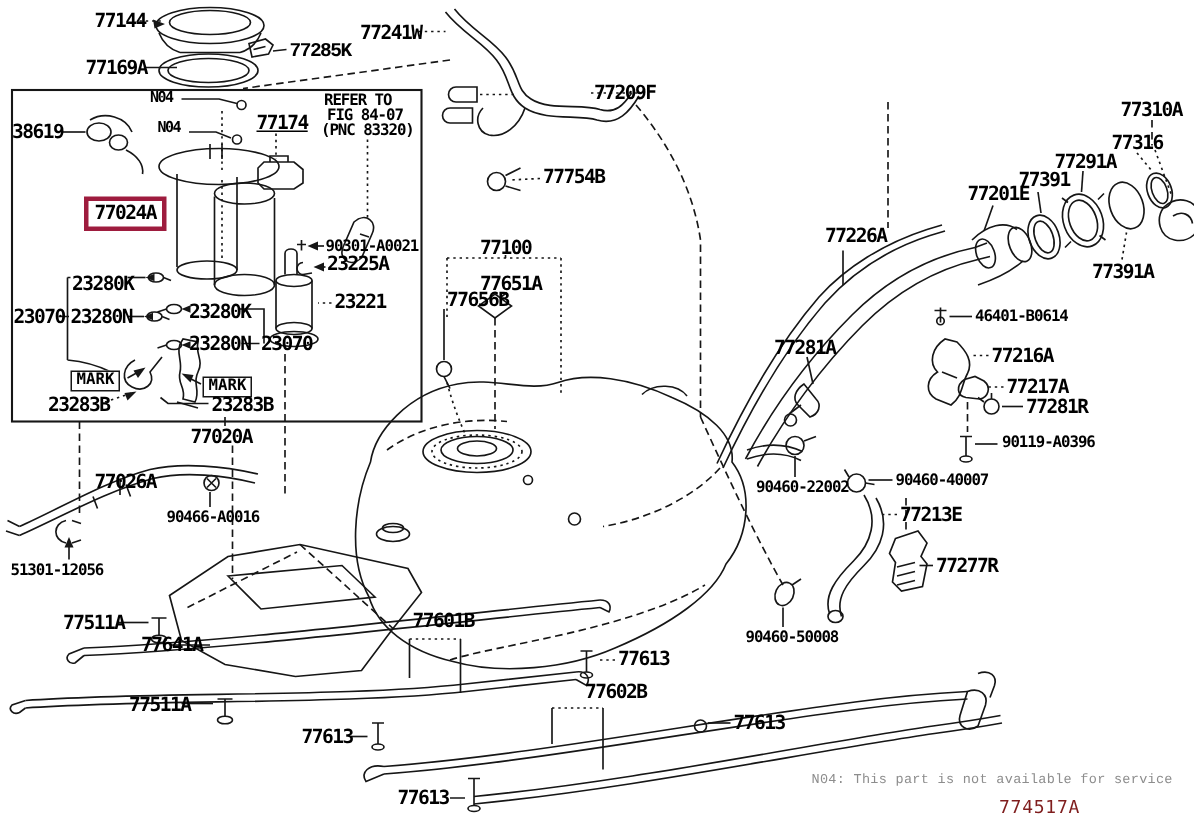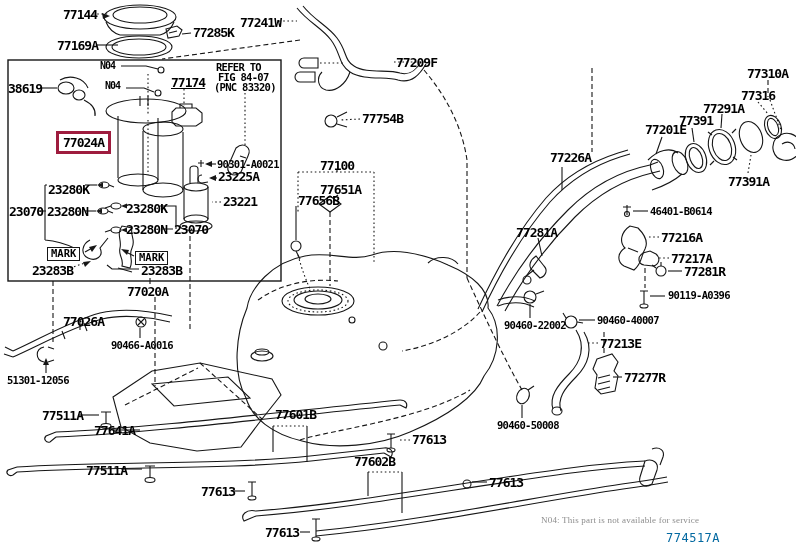--- a/index.html
+++ b/index.html
@@ -11,24 +11,24 @@
   .ln .dash{stroke-dasharray:5 3;}
   .ln .dot{stroke-dasharray:1.6 2.6;}
   .ln .fillb{fill:#161616;stroke:none;}
   .lbl{position:absolute;white-space:nowrap;color:#000;font-weight:bold;line-height:1;cursor:default;}
   .lg{font-size:13px;letter-spacing:-1px;}
   .ref{font-size:10px;letter-spacing:-1px;}
   .sm{font-size:10.5px;letter-spacing:-0.7px;}
   .note{font-size:10.5px;letter-spacing:-0.7px;}
   .mark{font-size:10.5px;letter-spacing:0;border:1.5px solid #161616;padding:0 3px 1px 3px;background:#fff;}
   .highlight{font-size:13px;letter-spacing:-1px;border:3px solid #9e1c3e;padding:2px 4px 2px 4px;background:#fff;}
-  .footnote{position:absolute;left:541px;top:515px;font-family:Liberation Serif, serif;
+  .footnote{position:absolute;left:541px;top:515px;font-family:Liberation Mono, monospace;
             font-size:9px;color:#8d8d8d;letter-spacing:0.2px;}
   .figcode{position:absolute;left:666px;top:531px;font-family:"DejaVu Sans Mono",monospace;
-           font-size:12px;color:#0369a1;letter-spacing:0.5px;}
+           font-size:12px;color:#7f1d1d;letter-spacing:0.5px;}
 </style>
 </head>
 <body>
 
 <div class="stage">
 
 <svg class="ln" width="796" height="549" viewBox="0 0 796 549">
 
   <g>
     <ellipse cx="140" cy="17" rx="36" ry="12"></ellipse>
@@ -350,21 +350,21 @@
       <span class="lbl lg" style="left: 127px; top: 285px;">77020A</span>
       <span class="lbl lg" style="left: 63px; top: 315px;">77026A</span>
       <span class="lbl sm" style="left: 111px; top: 340px;">90466-A0016</span>
       <span class="lbl sm" style="left: 7px; top: 375px;">51301-12056</span>
       <span class="lbl lg" style="left: 42px; top: 409px;">77511A</span>
       <span class="lbl lg" style="left: 76px; top: 424px; margin-left: 18px;">77641A</span>
       <span class="lbl lg" style="left: 86px; top: 464px;">77511A</span>
       <span class="lbl lg" style="left: 201px; top: 485px;">77613</span>
       <span class="lbl lg" style="left: 275px; top: 408px;">77601B</span>
       <span class="lbl lg" style="left: 412px; top: 433px;">77613</span>
-      <span class="lbl lg" style="left: 354px; top: 455px;">77602B</span>
+      <span class="lbl lg" style="left: 390px; top: 455px;">77602B</span>
       <span class="lbl lg" style="left: 489px; top: 476px;">77613</span>
       <span class="lbl lg" style="left: 265px; top: 526px;">77613</span>
       <span class="lbl lg" style="left: 320px; top: 159px;">77100</span>
       <span class="lbl lg" style="left: 320px; top: 183px;">77651A</span>
       <span class="lbl lg" style="left: 298px; top: 194px;">77656B</span>
       <span class="lbl lg" style="left: 550px; top: 151px;">77226A</span>
       <span class="lbl lg" style="left: 645px; top: 123px;">77201E</span>
       <span class="lbl lg" style="left: 679px; top: 114px;">77391</span>
       <span class="lbl lg" style="left: 703px; top: 102px;">77291A</span>
       <span class="lbl lg" style="left: 741px; top: 89px;">77316</span>

